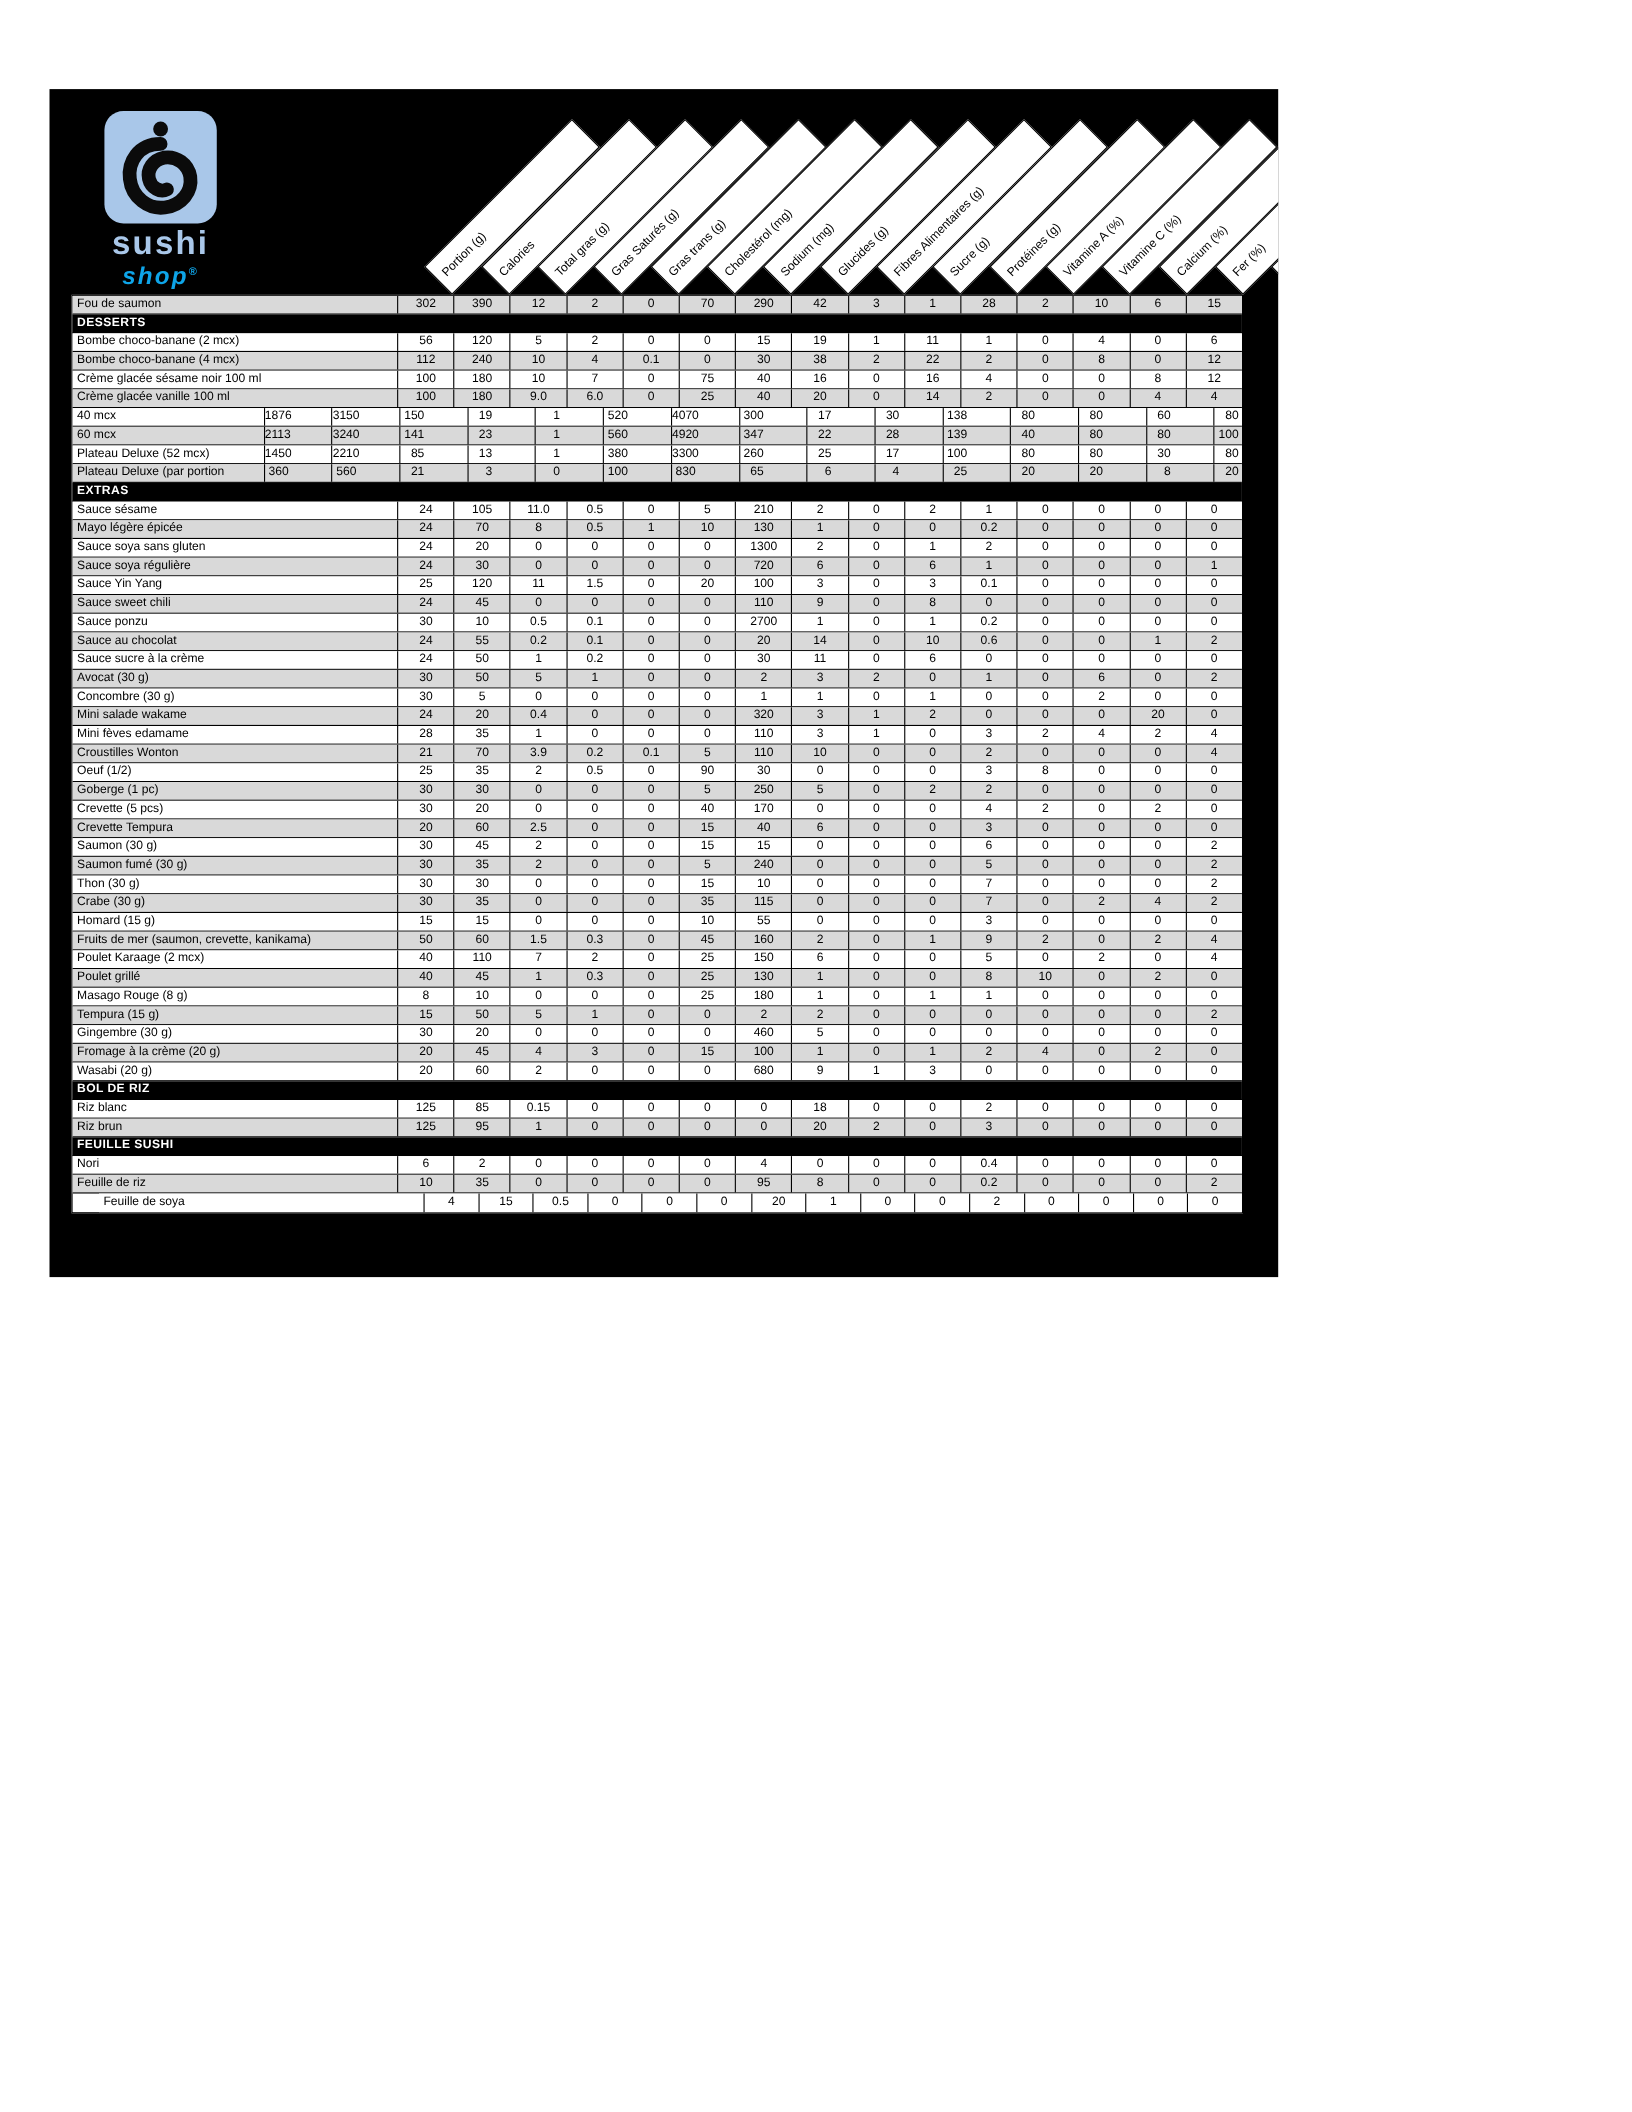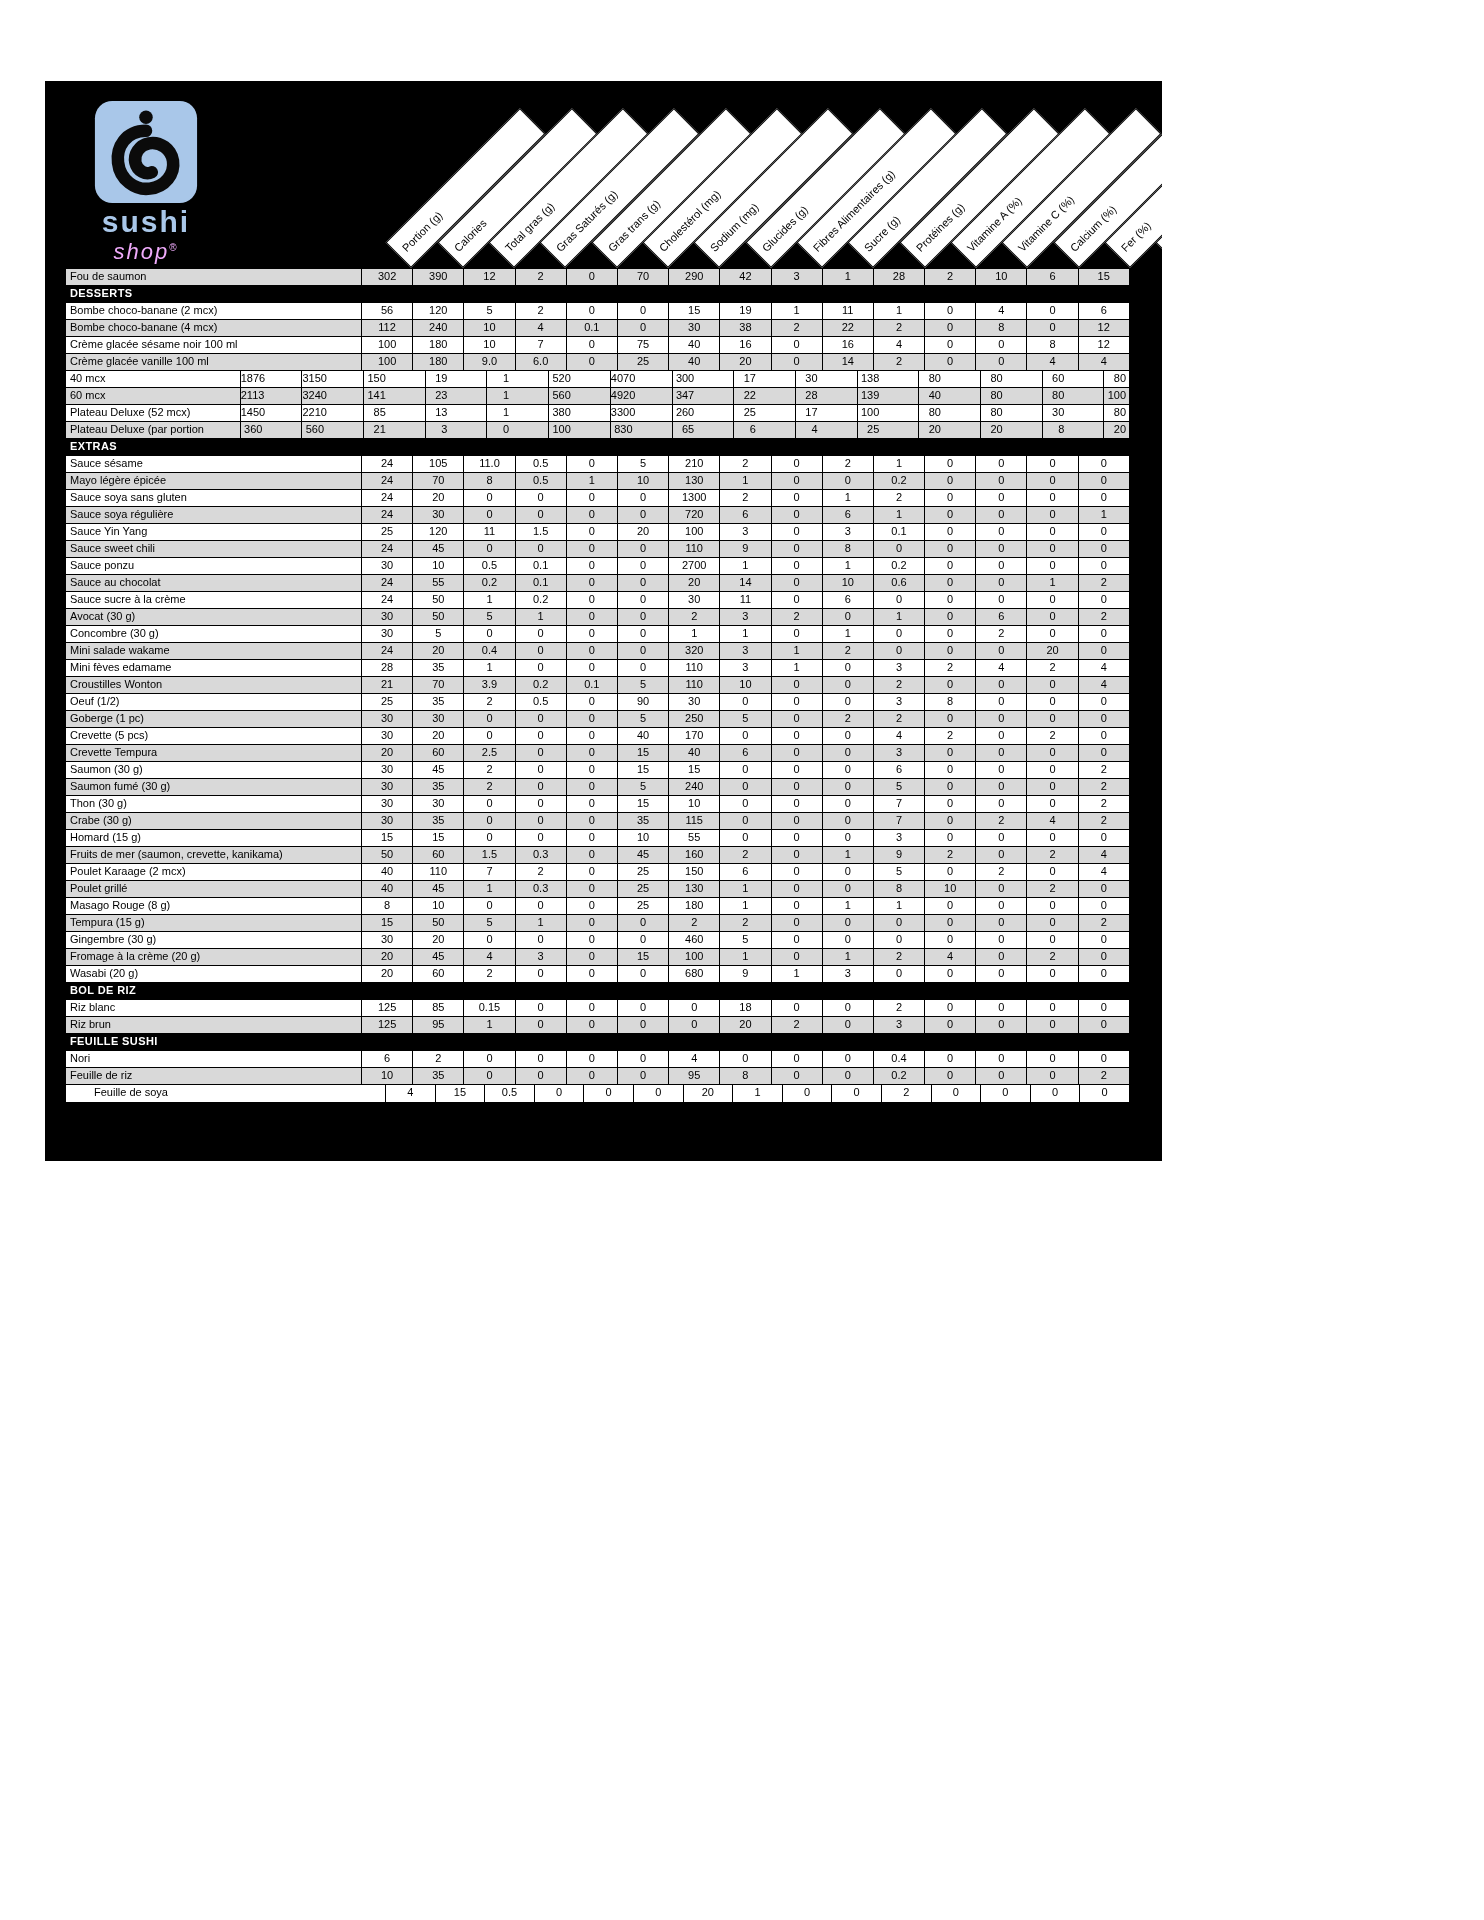--- a/index.html
+++ b/index.html
@@ -12,38 +12,38 @@
     background:#000;overflow:hidden;
   }
   
   .logo{position:absolute;left:42px;top:18px;width:118px;text-align:center;}
   .logo svg{display:block;margin:0 auto;}
   .brand-line1{
     display:block;color:#a9c7e9;font-weight:bold;
     font-size:30px;letter-spacing:2px;line-height:30px;margin-top:2px;
   }
   .brand-line2{
-    display:block;color:#f0abfc;font-weight:normal;font-style:italic;
+    display:block;color:#0ea5e9;font-weight:bold;font-style:italic;
     font-size:22px;letter-spacing:2px;line-height:22px;
   }
   .brand-reg{font-size:10px;vertical-align:super;font-style:normal;}
   
   .stripe{
     position:absolute;width:190px;height:36px;background:#ffffff;
     border:1px solid #000;box-sizing:border-box;
     transform:rotate(-45deg);transform-origin:0 100%;
     font-size:11px;line-height:34px;color:#000;
     padding-left:7px;white-space:nowrap;overflow:hidden;
   }
   
   #table{
     position:absolute;left:20px;top:187px;width:1065px;
     background:#fff;border:1px solid #000;box-sizing:border-box;
   }
-  .trow{display:flex;height:17px;box-sizing:border-box;border-bottom:1px solid #000;background:#ffffff;}
+  .trow{display:flex;height:17px;box-sizing:border-box;border-bottom:1px solid #000;background:#ffffff;justify-content:center;}
   .trow:last-child{border-bottom:none;margin-left:24px;}
   .trow.shaded{background:#d9d9d9;}
   .trow.section{background:#000000;}
   .cell{
     box-sizing:border-box;font-size:11px;line-height:15px;color:#000;
     overflow:hidden;white-space:nowrap;
   }
   .cell.name{width:295px;padding-left:4px;}
   .cell.num{width:calc((100% - 295px) / 15);text-align:center;border-left:1px solid #000;}
   .cell.num.right{text-align:right;padding-right:3px;margin-left:36px;}

